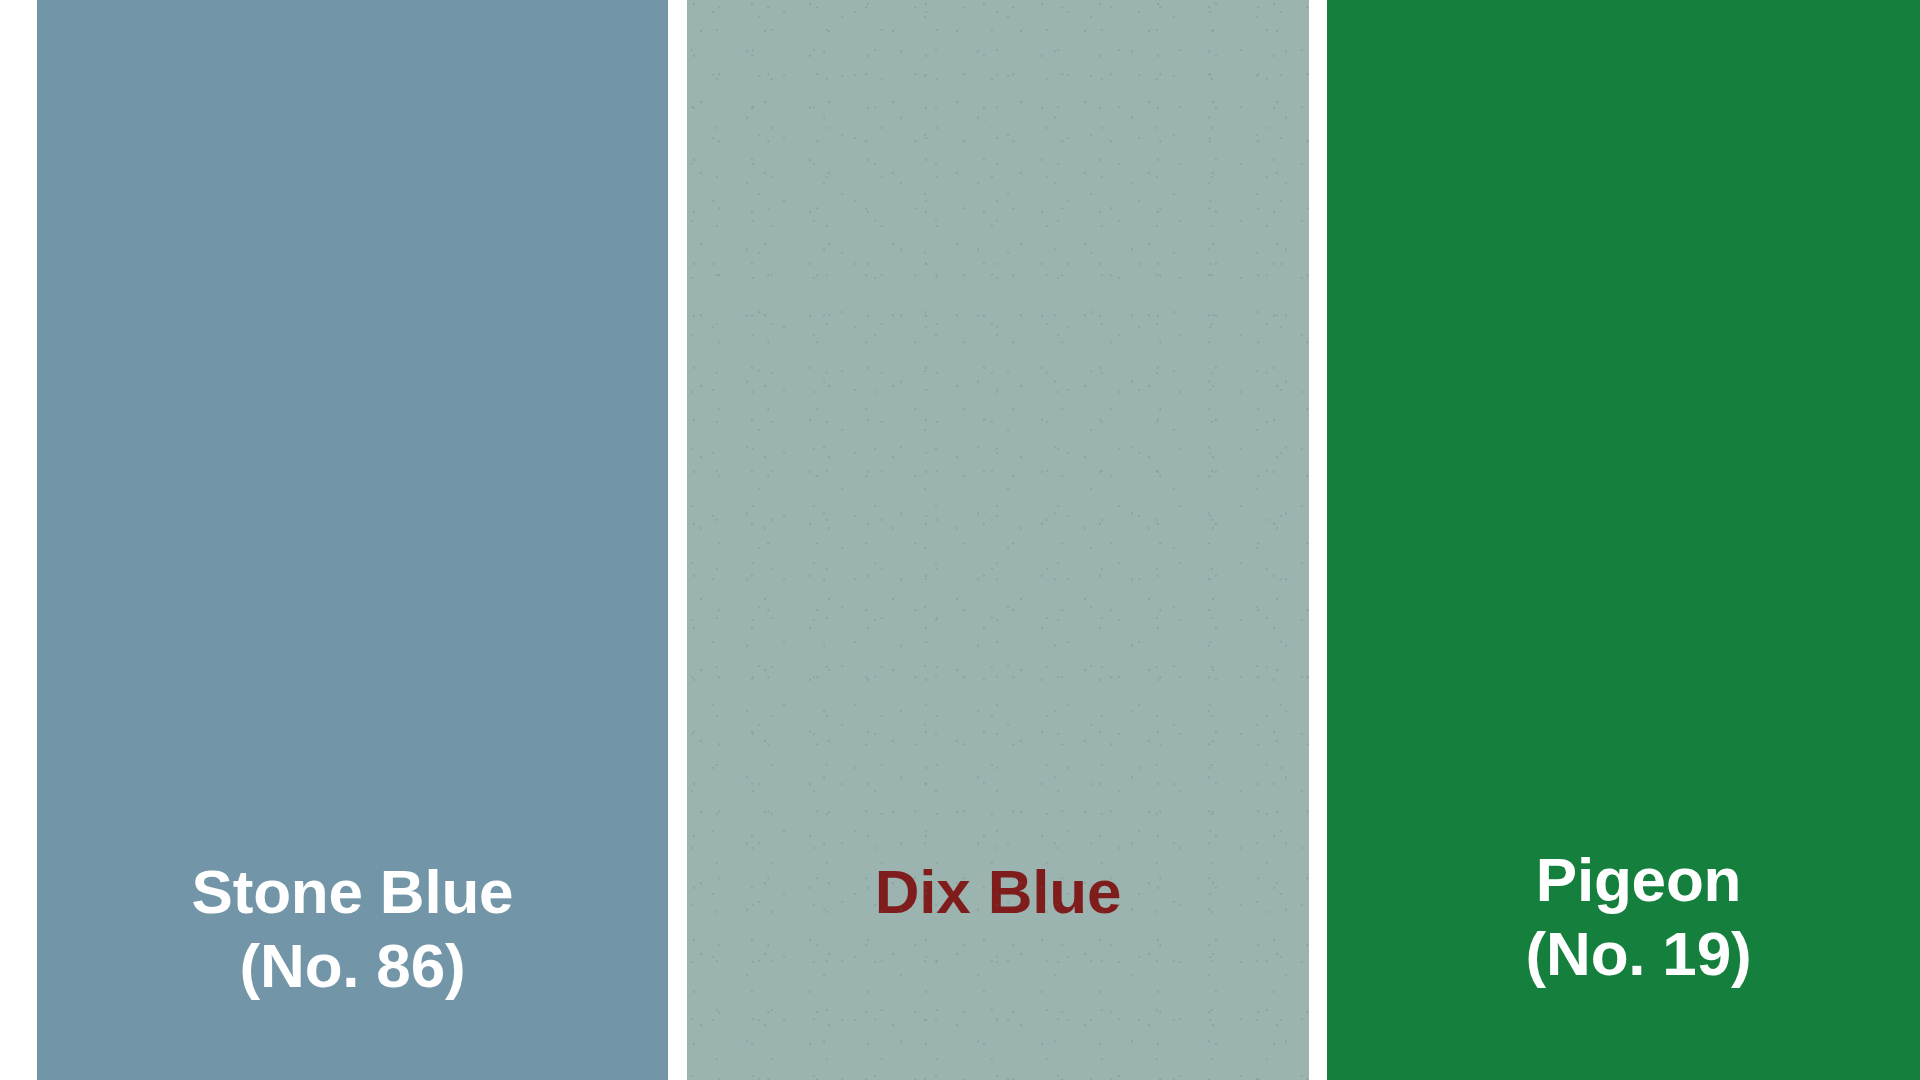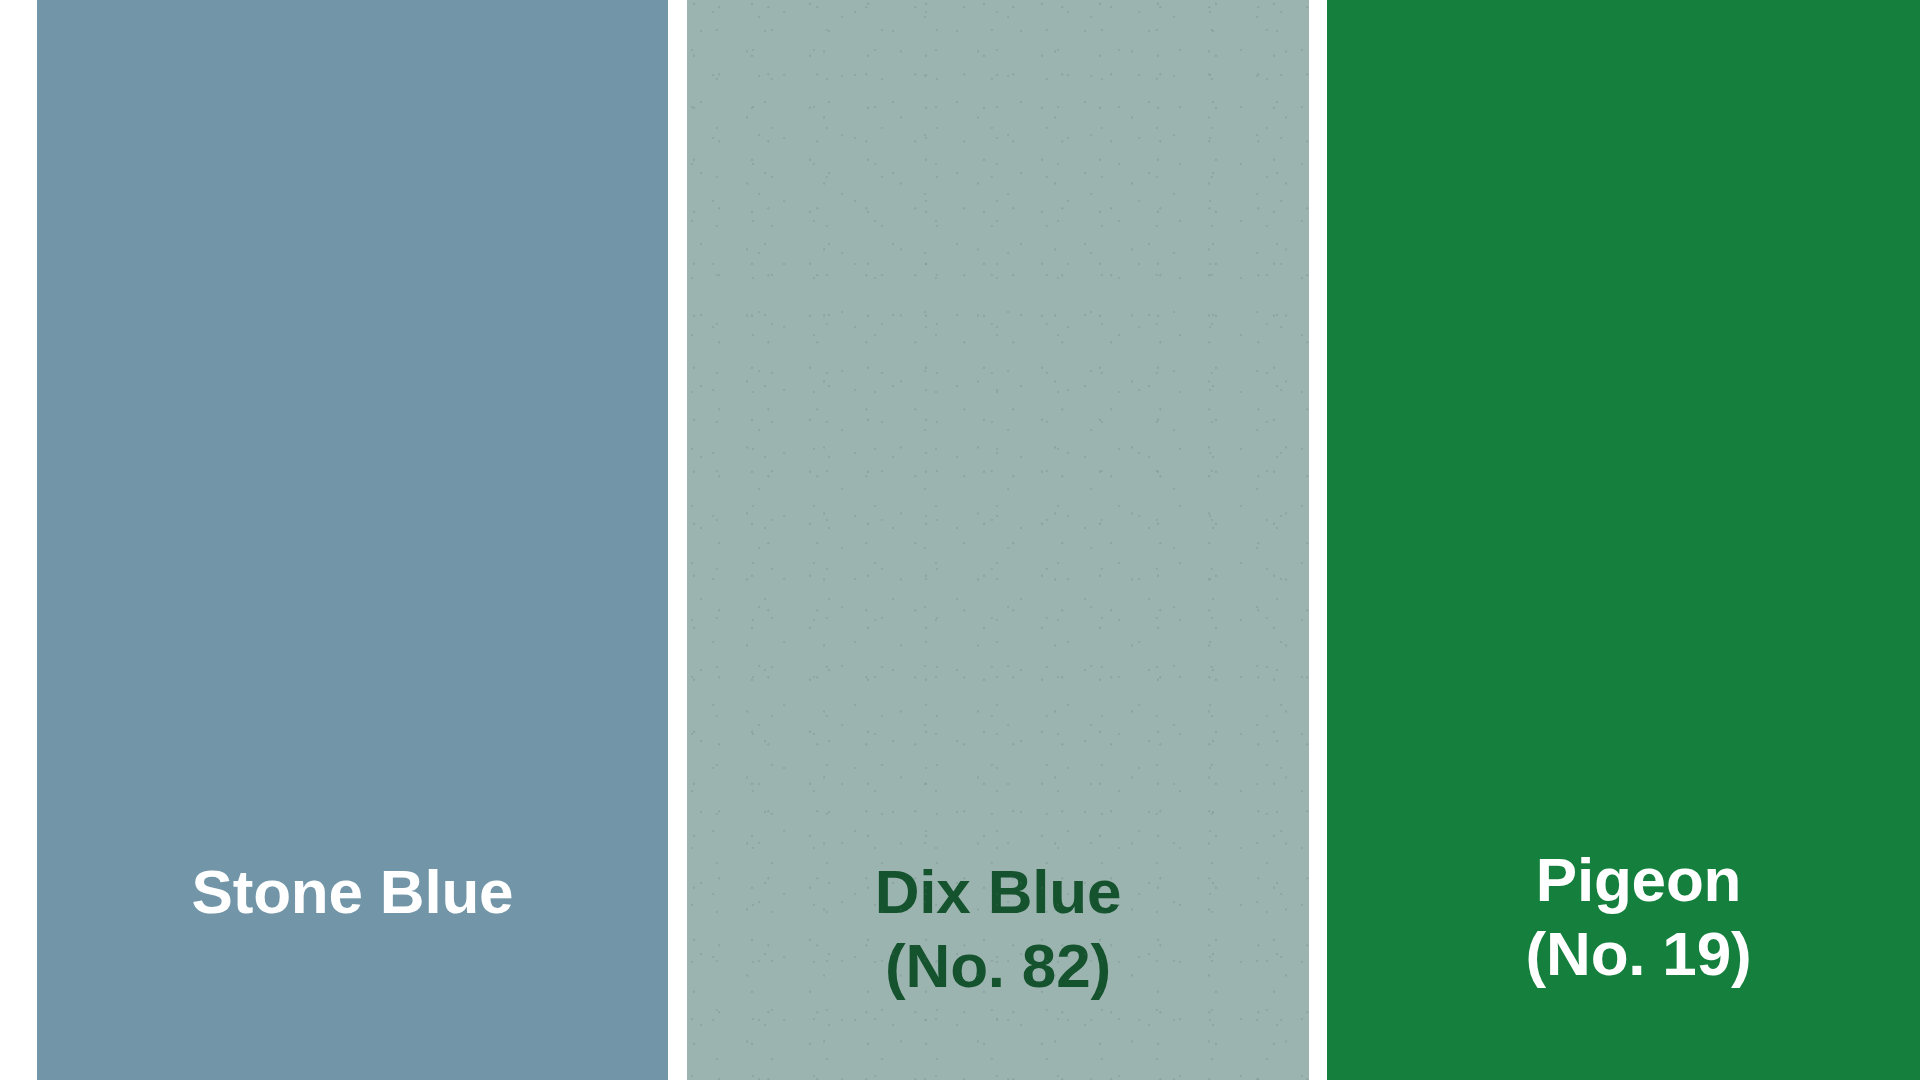--- a/index.html
+++ b/index.html
@@ -68,27 +68,27 @@
   }
 </style>
 </head>
 <body style="background: rgb(255, 255, 255);">
 
 <div id="palette" style="background: rgb(255, 255, 255);">
 
   <div class="swatch" id="swatch-0" style="left: 0px; width: 631px; background: rgb(114, 150, 168);">
     <div class="caption" style="top: 855px; color: rgb(255, 255, 255);">
       <span class="line">Stone Blue</span>
+      <span class="line">(No. 86)</span>
     </div>
   </div>
 
   <div class="swatch textured" id="swatch-1" style="left: 650px; width: 622px; background: rgb(156, 180, 176);">
-    <div class="caption" style="top: 855px; color: #14532d;">
+    <div class="caption" style="top: 855px; color: #7f1d1d;">
       <span class="line">Dix Blue</span>
-      <span class="line">(No. 82)</span>
     </div>
   </div>
 
   <div class="swatch" id="swatch-2" style="left: 1290px; width: 623px; background: #15803d;">
     <div class="caption" style="top: 843px; color: rgb(255, 255, 255);">
       <span class="line">Pigeon</span>
       <span class="line">(No. 19)</span>
     </div>
   </div>
 

